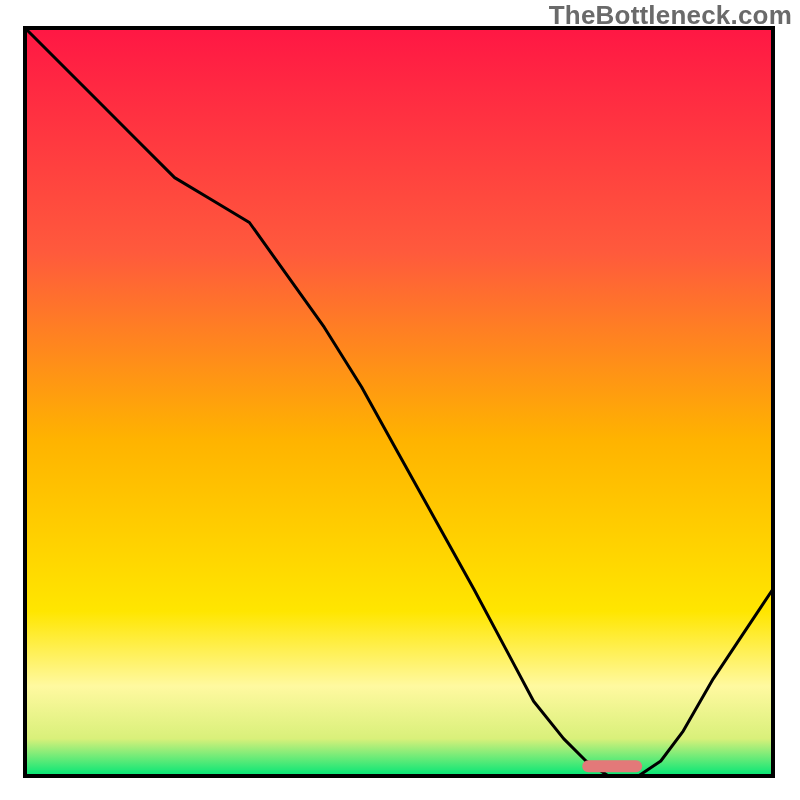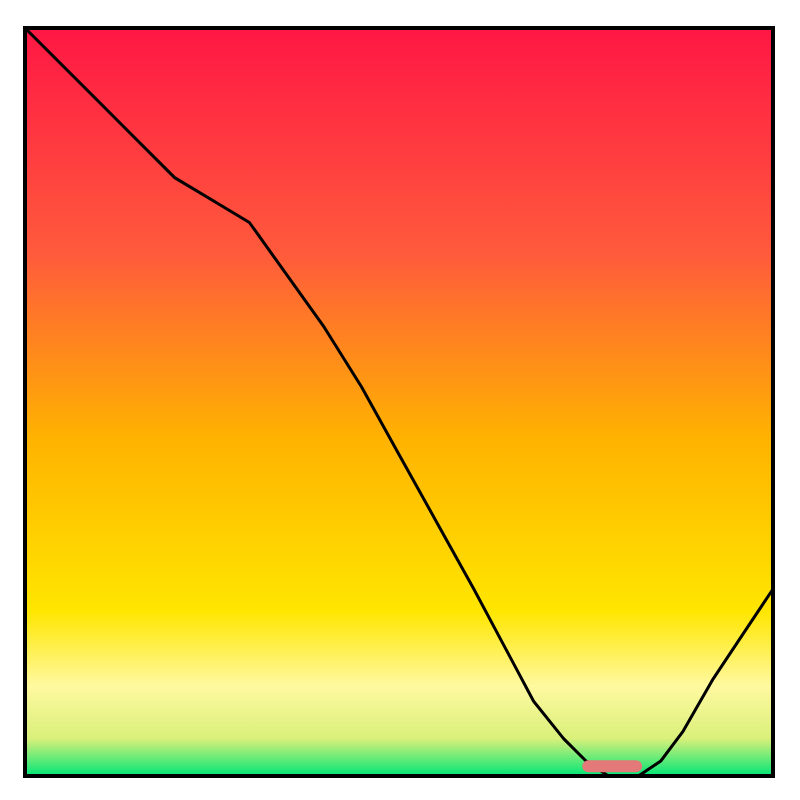--- a/index.html
+++ b/index.html
@@ -54,14 +54,15 @@
 
     <rect id="plot-area" fill="url(#bg-grad)" x="25" y="28" width="748" height="748"></rect>
 
     <rect id="plot-frame" fill="none" stroke="#000000" stroke-width="4" x="25" y="28" width="748" height="748"></rect>
 
     <path id="curve-path" fill="none" stroke="#000000" stroke-width="3" stroke-linejoin="round" stroke-linecap="round" d="M25.0 28.0 L99.8 102.8 L137.2 140.2 L174.6 177.6 L212.0 200.0 L249.4 222.5 L324.2 327.2 L361.6 387.0 L399.0 454.4 L436.4 521.7 L473.8 589.0 L533.6 701.2 L563.6 738.6 L586.0 761.0 L608.4 776.0 L623.4 776.0 L638.4 776.0 L660.8 761.0 L683.2 731.1 L713.2 678.8 L743.1 633.9 L773.0 589.0"></path>
 
     <rect id="opt-rect" rx="6" ry="6" x="582.26" y="760.292" width="59.84000000000003" height="11.967999999999961" fill="#e37979"></rect>
   </svg>
 
+  <div class="watermark">TheBottleneck.com</div>
 
 </div>
 
 </body></html>

